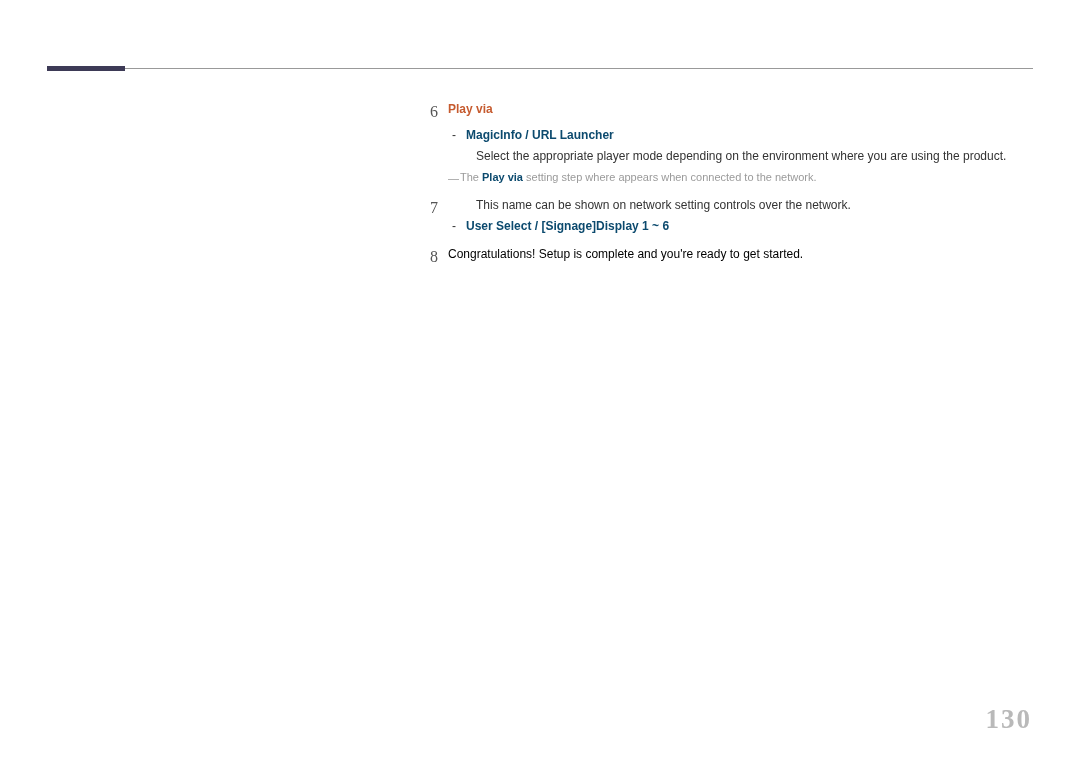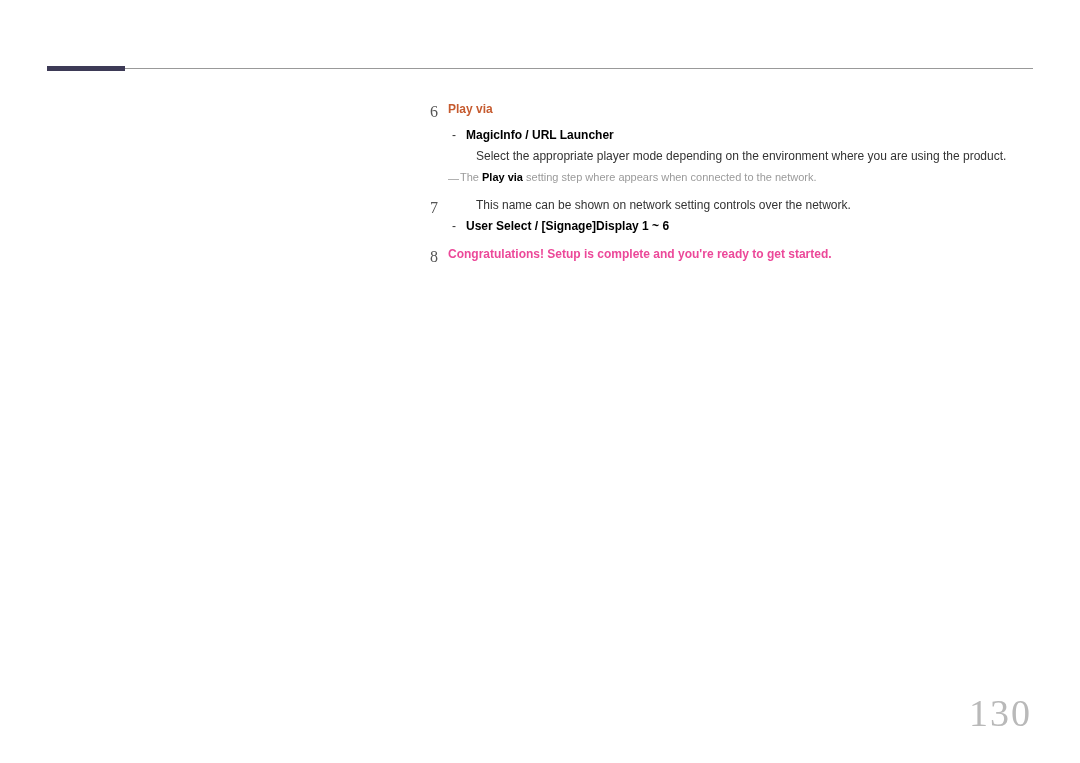--- a/index.html
+++ b/index.html
@@ -55,49 +55,49 @@
     position: relative;
     padding-left: 18px;
     margin-bottom: 3px;
   }
   .sublist .dash {
     position: absolute;
     left: 4px;
     top: 0;
     color: #333;
   }
-  .orange { color: #000000; font-weight: 600; }
+  .orange { color: #0c4a6e; font-weight: 600; }
   .grey   { color: #9a9a9a; font-weight: 400; }
   .note {
     position: relative;
     padding-left: 12px;
     margin-top: 4px;
     margin-bottom: 10px;
     font-size: 11px;
   }
   .note .long-dash {
     position: absolute;
     left: 0;
     top: 1px;
     color: #9a9a9a;
     font-size: 11px;
   }
   .congrats {
-    color: #ec4899;
-    font-weight: 700;
+    color: #000000;
+    font-weight: 400;
     margin-top: 8px;
   }
   .page-number {
     position: absolute;
     bottom: 28px;
     right: 48px;
     font-family: Georgia, "Times New Roman", serif;
-    font-size: 38px;
+    font-size: 27px;
     color: #b9b9b9;
-    font-weight: 400;
+    font-weight: 700;
     letter-spacing: 2px;
   }
 </style>
 </head>
 <body>
 
 <div class="header-rule"></div>
 <div class="header-accent"></div>
 
 <div class="content">

